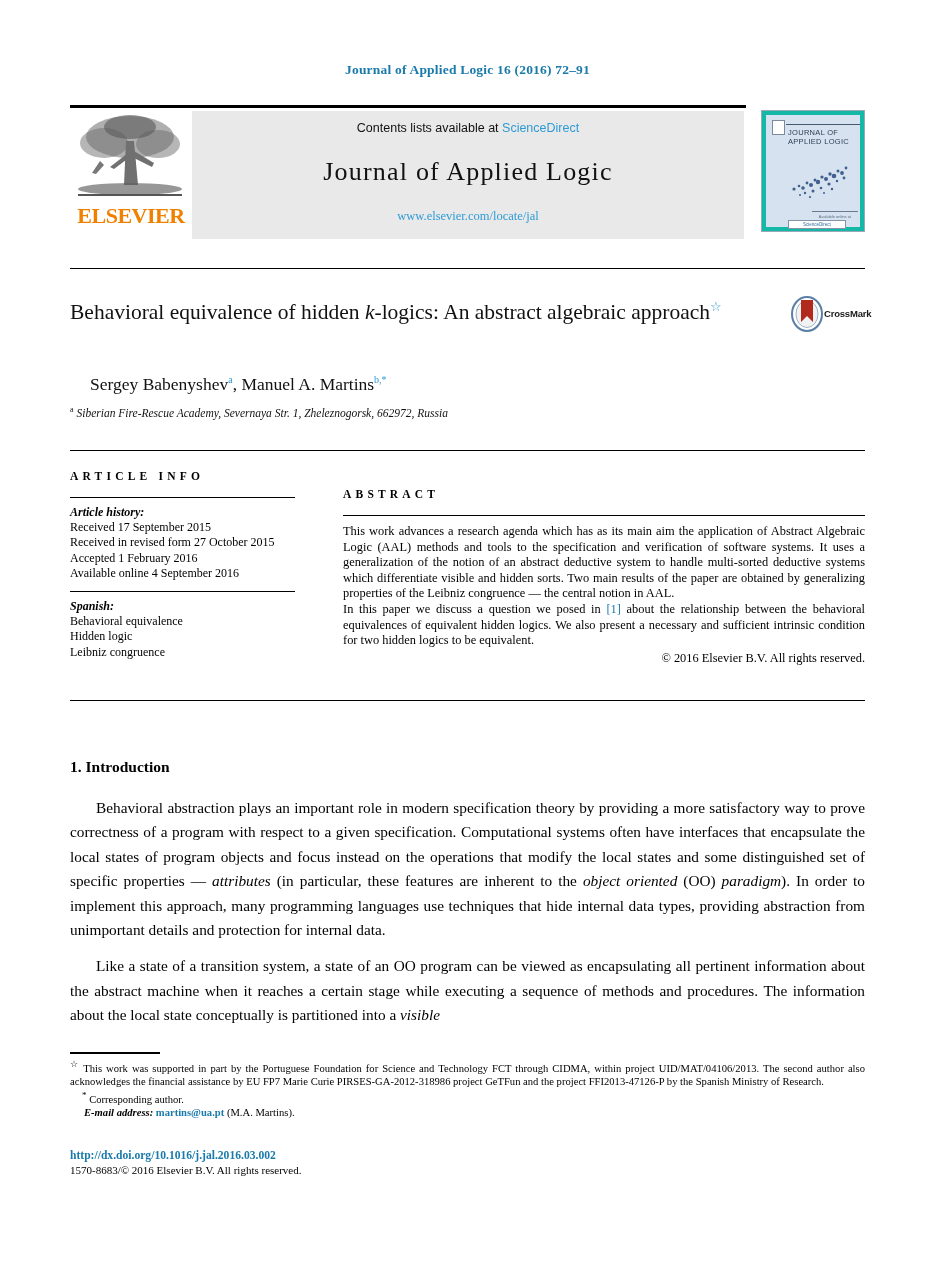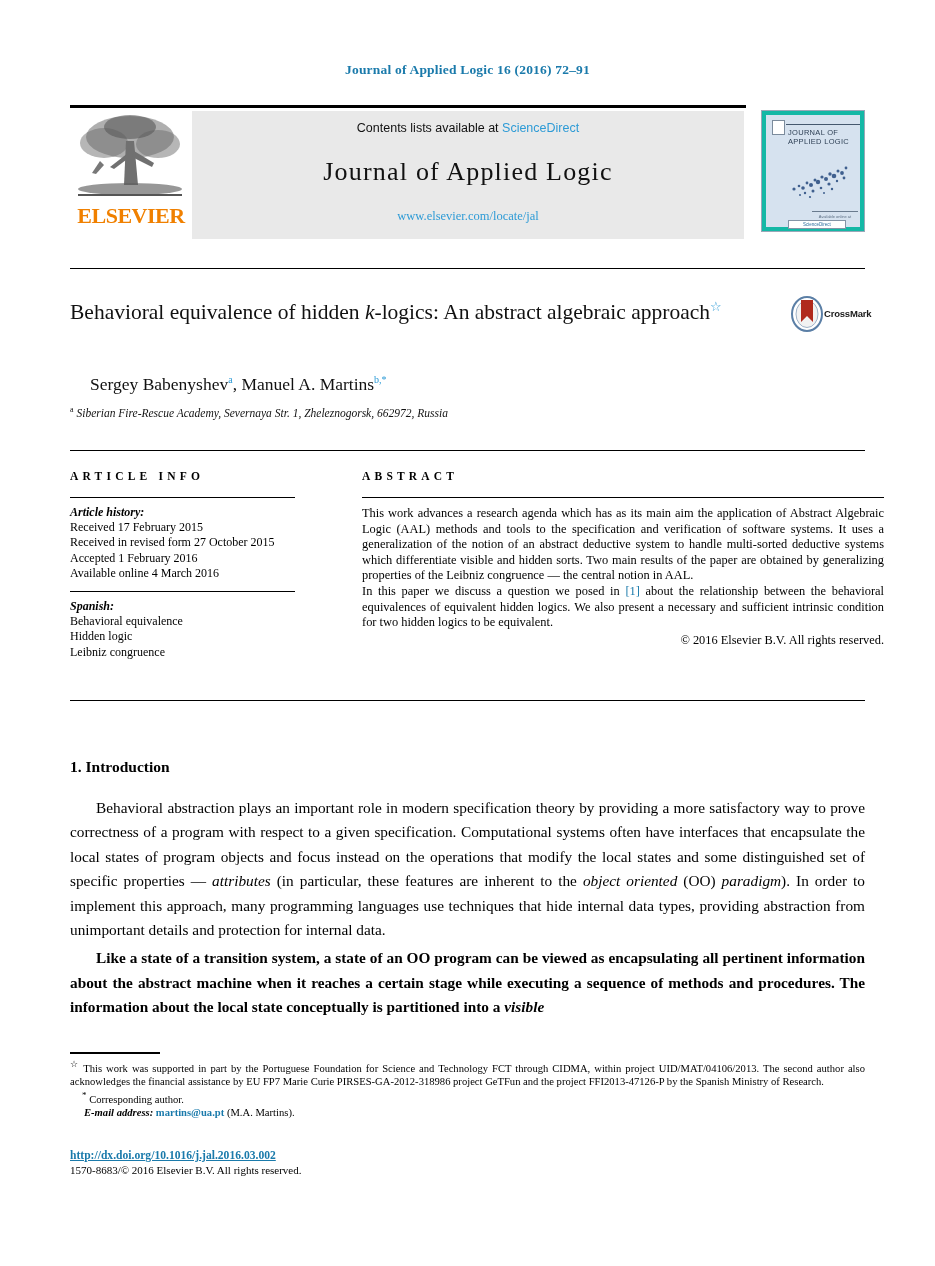--- a/index.html
+++ b/index.html
@@ -286,23 +286,22 @@
   .info-rule2 {
     width: 225px;
     height: 1px;
     background: #000;
     margin: 10px 0 7px 0;
   }
 
   
   .abs-col {
     position: absolute;
-    left: 343px; top: 470px;
+    left: 343px; top: 488px;
     width: 522px;
-    margin-left: 19px;
   }
   .abs-rule {
     width: 522px;
     height: 1px;
     background: #000;
     margin: 15px 0 8px 0;
   }
   .abs-body {
     font-family: "Liberation Serif", serif;
     font-size: 12.4px;
@@ -339,21 +338,21 @@
     width: 795px;
     font-family: "Liberation Serif", serif;
     font-size: 15.3px;
     line-height: 24.4px;
     text-align: justify;
   }
   .body-text p {
     margin: 0;
     text-indent: 26px;
   }
-  .body-text p + p { margin-top: 4px; font-weight: bold; }
+  .body-text p + p { margin-top: 12px; }
 
   
   .foot-rule {
     position: absolute;
     left: 70px; top: 1052px;
     width: 90px; height: 2px;
     background: #000;
   }
   .footnotes {
     position: absolute;
@@ -384,21 +383,20 @@
   .doi-block {
     position: absolute;
     left: 70px; top: 1148px;
     font-family: "Liberation Serif", serif;
     font-size: 11.6px;
     line-height: 15px;
   }
   .doi-link {
     color: #1a7aab;
     font-weight: bold;
-    text-decoration: underline;
   }
   .issn-line {
     font-size: 11px;
     color: #000;
   }
 </style>
 </head>
 <body>
 
 <div class="page">
@@ -501,24 +499,24 @@
     <div><sup>a</sup> <span>Siberian Fire-Rescue Academy, Severnaya Str. 1, Zheleznogorsk, 662972, Russia</span></div>
   </div>
 
   <div class="info-sep"></div>
 
   <div class="info-col">
     <div class="col-head">ARTICLE INFO</div>
     <div class="info-rule"></div>
     <div class="info-block">
       <div class="lead">Article history:</div>
-      <div>Received 17 February 2015</div>
+      <div>Received 17 September 2015</div>
       <div>Received in revised form 27 October 2015</div>
       <div>Accepted 1 February 2016</div>
-      <div>Available online 4 March 2016</div>
+      <div>Available online 4 September 2016</div>
     </div>
     <div class="info-rule2"></div>
     <div class="info-block">
       <div class="lead">Spanish:</div>
       <div>Behavioral equivalence</div>
       <div>Hidden logic</div>
       <div>Leibniz congruence</div>
     </div>
   </div>
 

